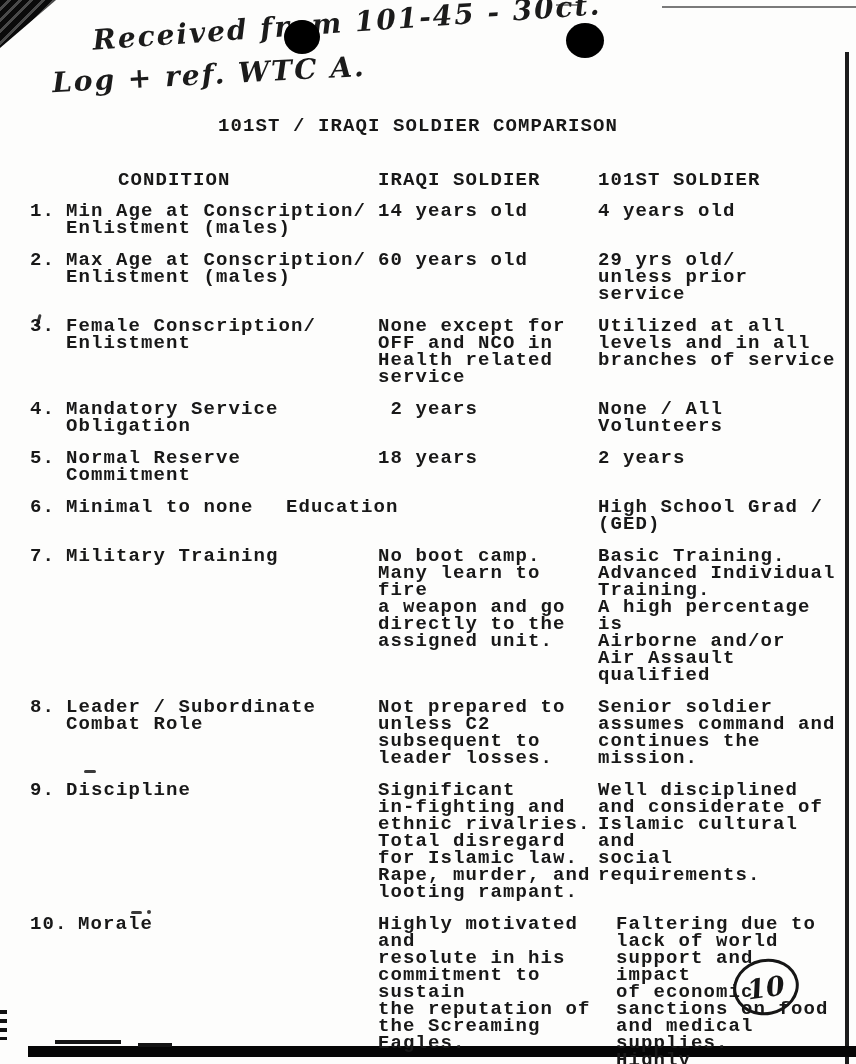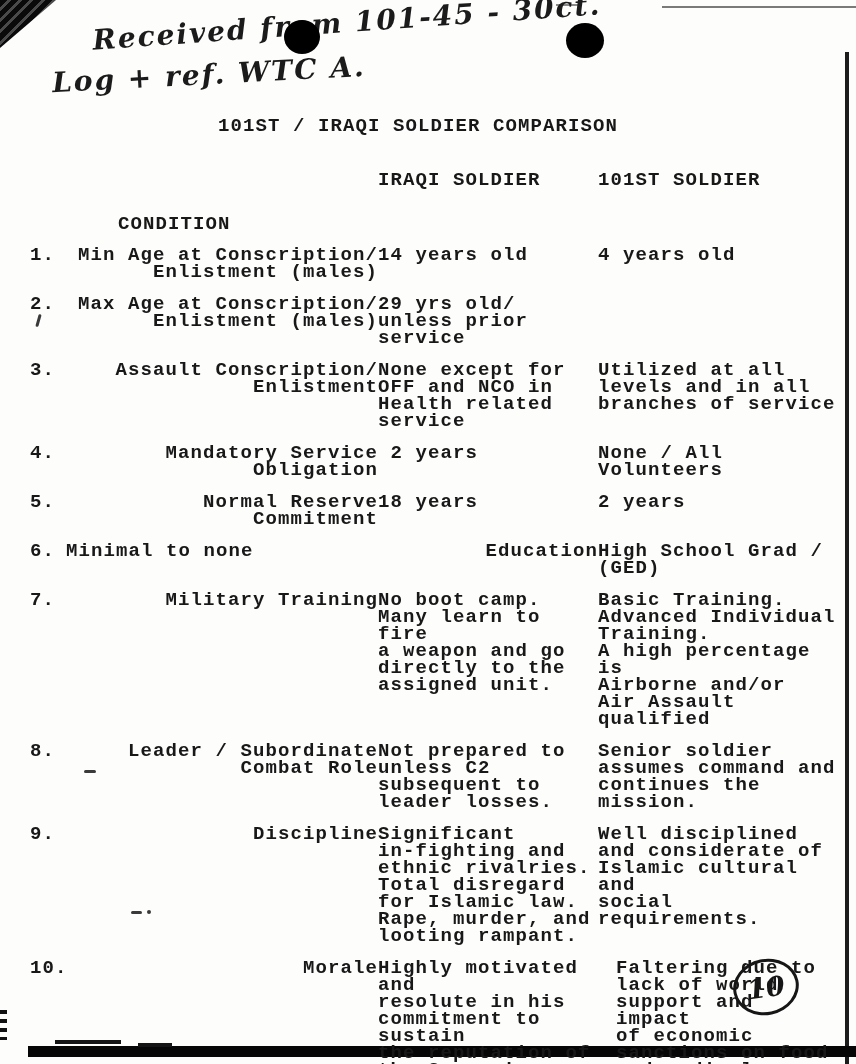--- a/index.html
+++ b/index.html
@@ -12,24 +12,24 @@
     position:absolute; inset:0; background:#fdfdfc;
   }
   
   .doc-text { font-weight:700; font-size:19px; letter-spacing:1.1px; line-height:17px; color:#181818; }
   .title { position:absolute; left:218px; top:118px; white-space:pre; }
   .table { position:absolute; left:30px; top:172px; width:806px; }
   .hrow { display:flex; margin-bottom:14px; }
   .row  { display:flex; margin-bottom:15px; }
   .c { white-space:pre-wrap; }
   .num   { width:36px; }
-  .cond  { width:312px;text-align:right; }
+  .cond  { width:312px; }
   .iraqi { width:220px; }
   .us    { width:238px; }
-  .h-cond  { width:348px; padding-left:88px; box-sizing:border-box;margin-top:44px; }
+  .h-cond  { width:348px; padding-left:88px; box-sizing:border-box; }
   .h-iraqi { width:220px; }
   .h-us    { width:238px; }
   .indent12 { padding-left:12px; box-sizing:border-box; }
 
   
   .hw {
     position:absolute; font-family:"DejaVu Serif",serif; font-style:italic;
     font-weight:700; color:#1b1b1b; white-space:nowrap;
   }
   .hw1 { left:92px; top:6px;  font-size:28px; letter-spacing:2px; transform:rotate(-4deg); }
@@ -110,27 +110,28 @@
       <div class="c cond">Min Age at Conscription/
 Enlistment (males)</div>
       <div class="c iraqi">14 years old</div>
       <div class="c us">4 years old</div>
     </div>
 
     <div class="row">
       <div class="c num">2.</div>
       <div class="c cond">Max Age at Conscription/
 Enlistment (males)</div>
+      <div class="c iraqi">60 years old</div>
       <div class="c us">29 yrs old/
 unless prior service</div>
     </div>
 
     <div class="row">
       <div class="c num">3.</div>
-      <div class="c cond">Assault Conscription/
+      <div class="c cond">Female Conscription/
 Enlistment</div>
       <div class="c iraqi">None except for
 OFF and NCO in
 Health related
 service</div>
       <div class="c us">Utilized at all
 levels and in all
 branches of service</div>
     </div>
 

